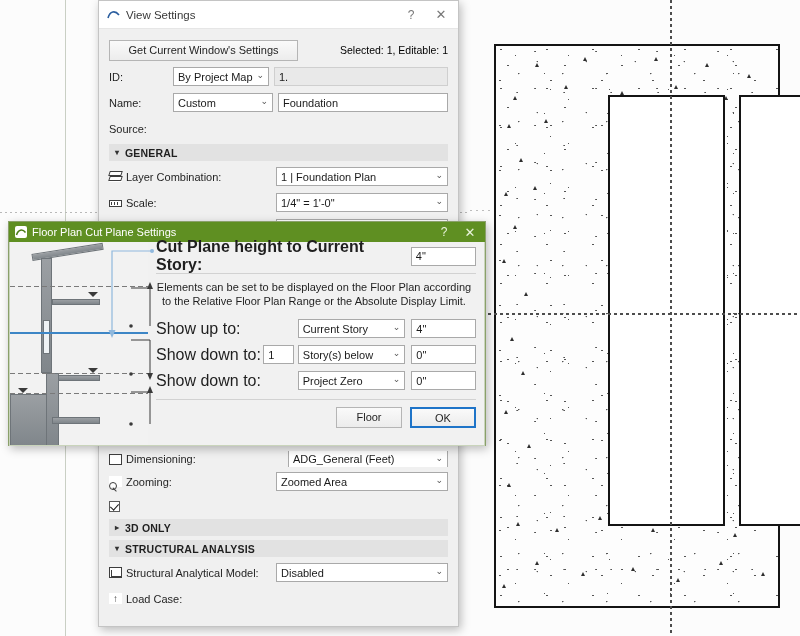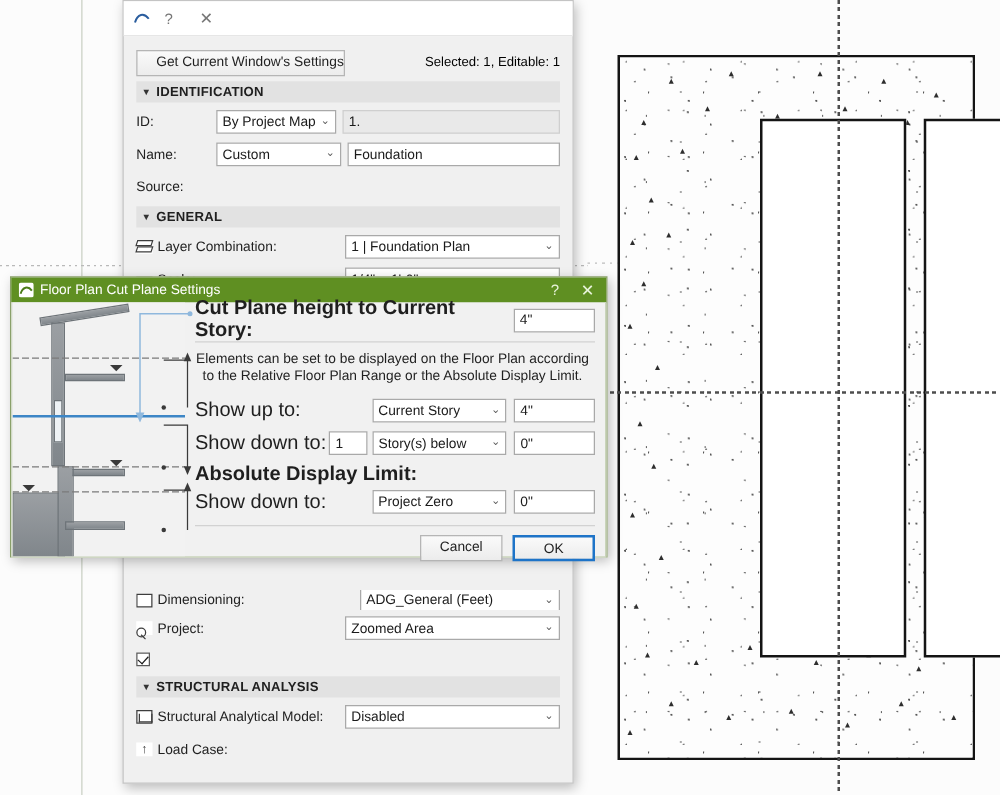--- a/index.html
+++ b/index.html
@@ -245,36 +245,33 @@
     <div class="plan-grid-v"></div>
     <div class="plan-grid-h"></div>
   </div>
 
   <div id="view-settings" class="win win-shadow">
 
     <div id="vs-titlebar">
       <svg width="13" height="13" viewBox="0 0 13 13">
         <path d="M1 10 C3 3, 8 2, 12 7" stroke="#2a5d9e" stroke-width="1.6" fill="none"></path>
       </svg>
+      <span class="title">View Settings</span>
       <span class="tb-btn">?</span>
       <span class="tb-btn close">✕</span>
     </div>
 
     <div class="vs-body">
 
       <div class="row" style="height:26px;margin-bottom:2px;">
-        <div class="btn" style="width:167px;text-align:right;">Get Current Window's Settings</div>
+        <div class="btn" style="width:189px;">Get Current Window's Settings</div>
         <div style="flex:1"></div>
         <span class="tiny">Selected: 1, Editable: 1</span>
       </div>
 
-      <div class="section-hdr">
-        <span class="caret down"></span>
-        <span>IDENTIFICATION</span>
-      </div>
 
       <div class="row">
         <span class="lbl" style="width:64px">ID:</span>
         <div class="field" style="width:96px">
           <span>By Project Map</span>
           <span class="chev">⌄</span>
         </div>
         <div class="field readonly" style="flex:1;margin-left:5px">
           <span>1.</span>
         </div>
@@ -335,31 +332,35 @@
         <div class="field" style="flex:1">
           <span>ADG_General (Feet)</span>
           <span class="chev">⌄</span>
         </div>
       </div>
 
       <div class="row">
         <span class="mini-icon zoom">
           <span class="icon-circ" style="position:relative;display:inline-block;margin-top:1px"><span class="icon-stick"></span></span>
         </span>
-        <span class="lbl" style="width:150px">Project:</span>
+        <span class="lbl" style="width:150px">Zooming:</span>
         <div class="field" style="flex:1">
           <span>Zoomed Area</span>
           <span class="chev">⌄</span>
         </div>
       </div>
 
       <div class="row" style="height:20px">
         <span class="chk on"></span>
       </div>
 
+      <div class="section-hdr" style="margin-top:3px">
+        <span class="caret right"></span>
+        <span>3D ONLY</span>
+      </div>
 
       <div class="section-hdr" style="margin-top:4px">
         <span class="caret down"></span>
         <span>STRUCTURAL ANALYSIS</span>
       </div>
 
       <div class="row" style="margin-top:3px">
         <span class="mini-icon samodel"></span>
         <span class="lbl" style="width:150px">Structural Analytical Model:</span>
         <div class="field" style="flex:1">
@@ -468,39 +469,36 @@
           </div>
           <div class="field" style="width:110px;margin-left:4px">
             <span>Story(s) below</span>
             <span class="chev">⌄</span>
           </div>
           <div class="field" style="width:66px;margin-left:6px">
             <span>0"</span>
           </div>
         </div>
 
-        <div class="row" style="height:21px;margin-bottom:0">
-          <span class="cp-lbl cp-bold">Absolute Display Limit:</span>
-        </div>
 
         <div class="row">
           <span class="cp-lbl" style="width:110px">Show down to:</span>
           <div style="width:35px"></div>
           <div class="field" style="width:110px">
             <span>Project Zero</span>
             <span class="chev">⌄</span>
           </div>
           <div class="field" style="width:66px;margin-left:6px">
             <span>0"</span>
           </div>
         </div>
 
         <div class="sep" style="margin:7px 0 6px 0"></div>
 
         <div class="row" style="justify-content:flex-end;height:22px;margin-bottom:0">
-          <div class="btn" style="width:66px">Cancel</div>
+          <div class="btn" style="width:66px">Floor</div>
           <div class="btn primary" style="width:66px;margin-left:8px">OK</div>
         </div>
       </div>
     </div>
   </div>
 
 </div>
 
 </body></html>

